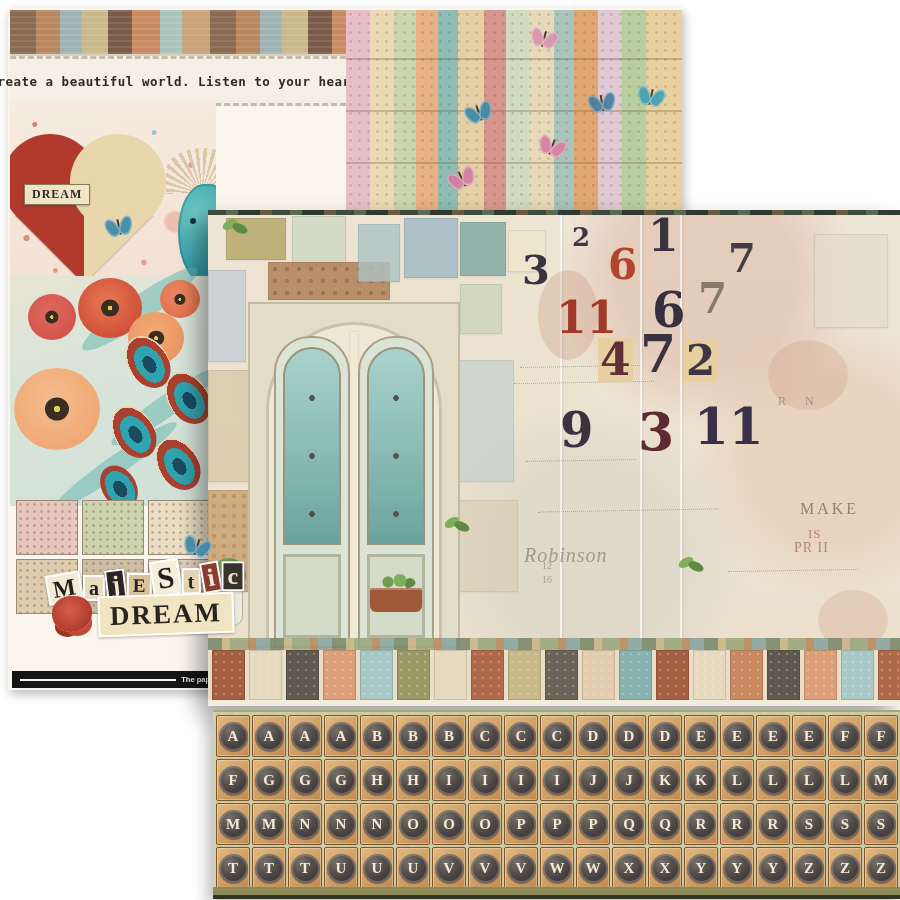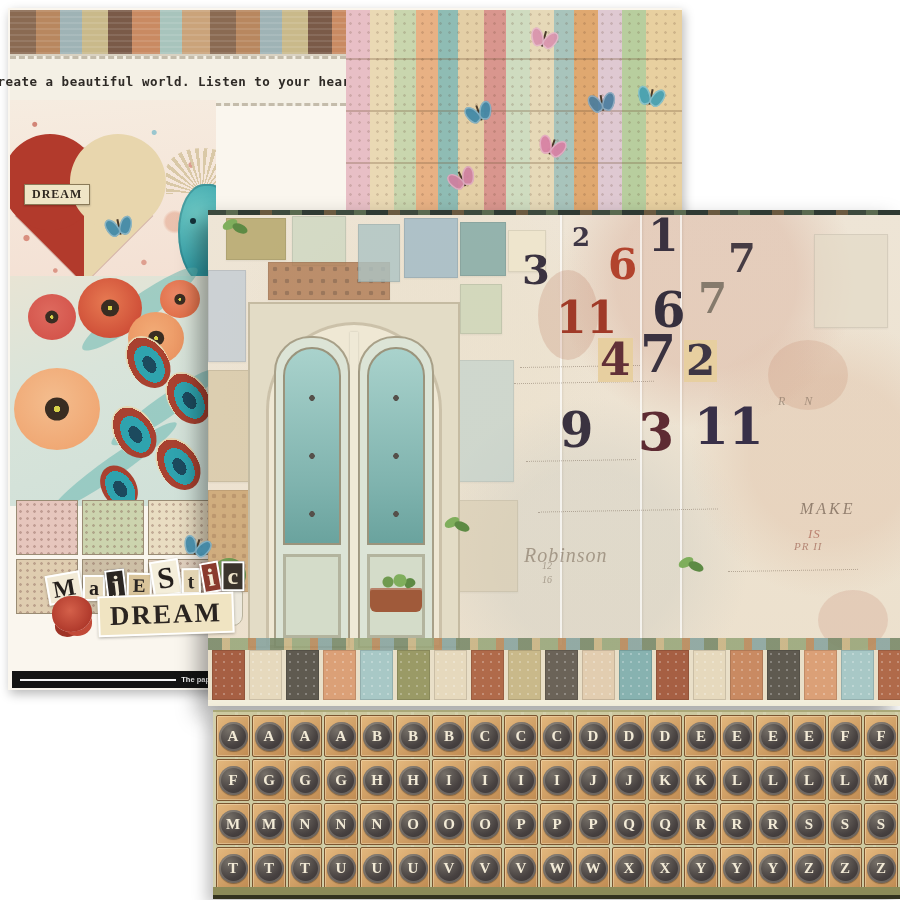--- a/index.html
+++ b/index.html
@@ -144,21 +144,21 @@
   .leafc::after{right:0;top:6px;transform:rotate(24deg);background:#5d8a44;}
   .lf1{left:14px;top:8px;} .lf2{left:236px;top:306px;} .lf3{left:470px;top:346px;}
   .stain{position:absolute;border-radius:50%;}
   .st1{left:330px;top:60px;width:60px;height:90px;background:rgba(170,90,60,.18);}
   .st2{left:560px;top:130px;width:80px;height:70px;background:rgba(180,100,70,.15);}
   .st3{left:610px;top:380px;width:70px;height:60px;background:rgba(190,110,90,.18);}
 
   
   #numbers{position:absolute;inset:0;}
   .num{position:absolute;font-family:"DejaVu Serif", serif;font-weight:700;line-height:1;padding:0 2px;}
-  .frag{position:absolute;font-family:"Liberation Serif", serif;white-space:nowrap;font-style:italic;}
+  .frag{position:absolute;font-family:"Liberation Serif", serif;white-space:nowrap;}
 
   
   .fs-mosaic{position:absolute;left:0;top:428px;width:100%;height:12px;opacity:.9;
     background:repeating-linear-gradient(90deg,#7a8a6a 0 14px,#c9b484 14px 22px,#9aa87c 22px 40px,#b88a5c 40px 48px,#8aa5a0 48px 62px);}
   #fsborder{position:absolute;left:0;top:440px;width:100%;height:50px;background:#e9dfc8;display:flex;gap:4px;padding-left:4px;}
   .bblock{width:33px;height:100%;flex:0 0 auto;box-shadow:inset 0 0 0 1px rgba(0,0,0,.12);
     background-image:radial-gradient(rgba(255,255,255,.25) 1px, rgba(0,0,0,0) 1.4px);background-size:8px 8px;}
   .fs-bottom-edge{position:absolute;left:0;top:490px;width:100%;height:6px;background:#f4efdd;}
 
   
@@ -311,21 +311,21 @@
         <span class="num" style="left: 442px; top: 76px; font-size: 48px; color: rgb(54, 47, 61);">6</span>
         <span class="num" style="left: 488px; top: 68px; font-size: 42px; color: rgb(133, 122, 108);">7</span>
         <span class="num" style="left: 390px; top: 128px; font-size: 44px; color: rgb(97, 48, 55); background: rgb(231, 207, 160);">4</span>
         <span class="num" style="left: 430px; top: 118px; font-size: 52px; color: rgb(58, 50, 64);">7</span>
         <span class="num" style="left: 476px; top: 130px; font-size: 42px; color: rgb(62, 54, 68); background: rgb(231, 207, 160);">2</span>
         <span class="num" style="left: 350px; top: 196px; font-size: 48px; color: rgb(58, 50, 64);">9</span>
         <span class="num" style="left: 428px; top: 196px; font-size: 52px; color: rgb(94, 43, 51);">3</span>
         <span class="num" style="left: 484px; top: 192px; font-size: 50px; color: rgb(56, 48, 72);">11</span>
         <span class="frag" style="left: 592px; top: 290px; font-size: 16px; letter-spacing: 3px; color: rgba(90, 72, 58, 0.6);">MAKE</span>
         <span class="frag" style="left: 600px; top: 316px; font-size: 13px; letter-spacing: 1px; color: rgba(150, 62, 48, 0.55);">IS</span>
-        <span class="frag" style="left: 586px; top: 330px; font-size: 11px; letter-spacing: 1px; color: rgba(130, 55, 42, 0.5);">PR II</span>
+        <span class="frag" style="left: 586px; top: 330px; font-size: 14px; letter-spacing: 1px; color: rgba(130, 55, 42, 0.5);">PR II</span>
         <span class="frag" style="left: 316px; top: 334px; font-size: 20px; letter-spacing: 1px; color: rgba(105, 88, 70, 0.5); font-style: italic;">Robinson</span>
         <span class="frag" style="left: 570px; top: 184px; font-size: 12px; letter-spacing: 8px; color: rgba(90, 78, 64, 0.45);">R N</span>
         <span class="frag" style="left: 334px; top: 350px; font-size: 10px; letter-spacing: 0px; color: rgba(110, 95, 80, 0.5);">12</span>
         <span class="frag" style="left: 334px; top: 364px; font-size: 10px; letter-spacing: 0px; color: rgba(110, 95, 80, 0.5);">16</span>
       </div>
 
     <div class="fs-mosaic"></div>
     <div id="fsborder">
         <div class="bblock" style="background-color: rgb(166, 95, 67);"></div>
         <div class="bblock" style="background-color: rgb(230, 217, 189);"></div>

